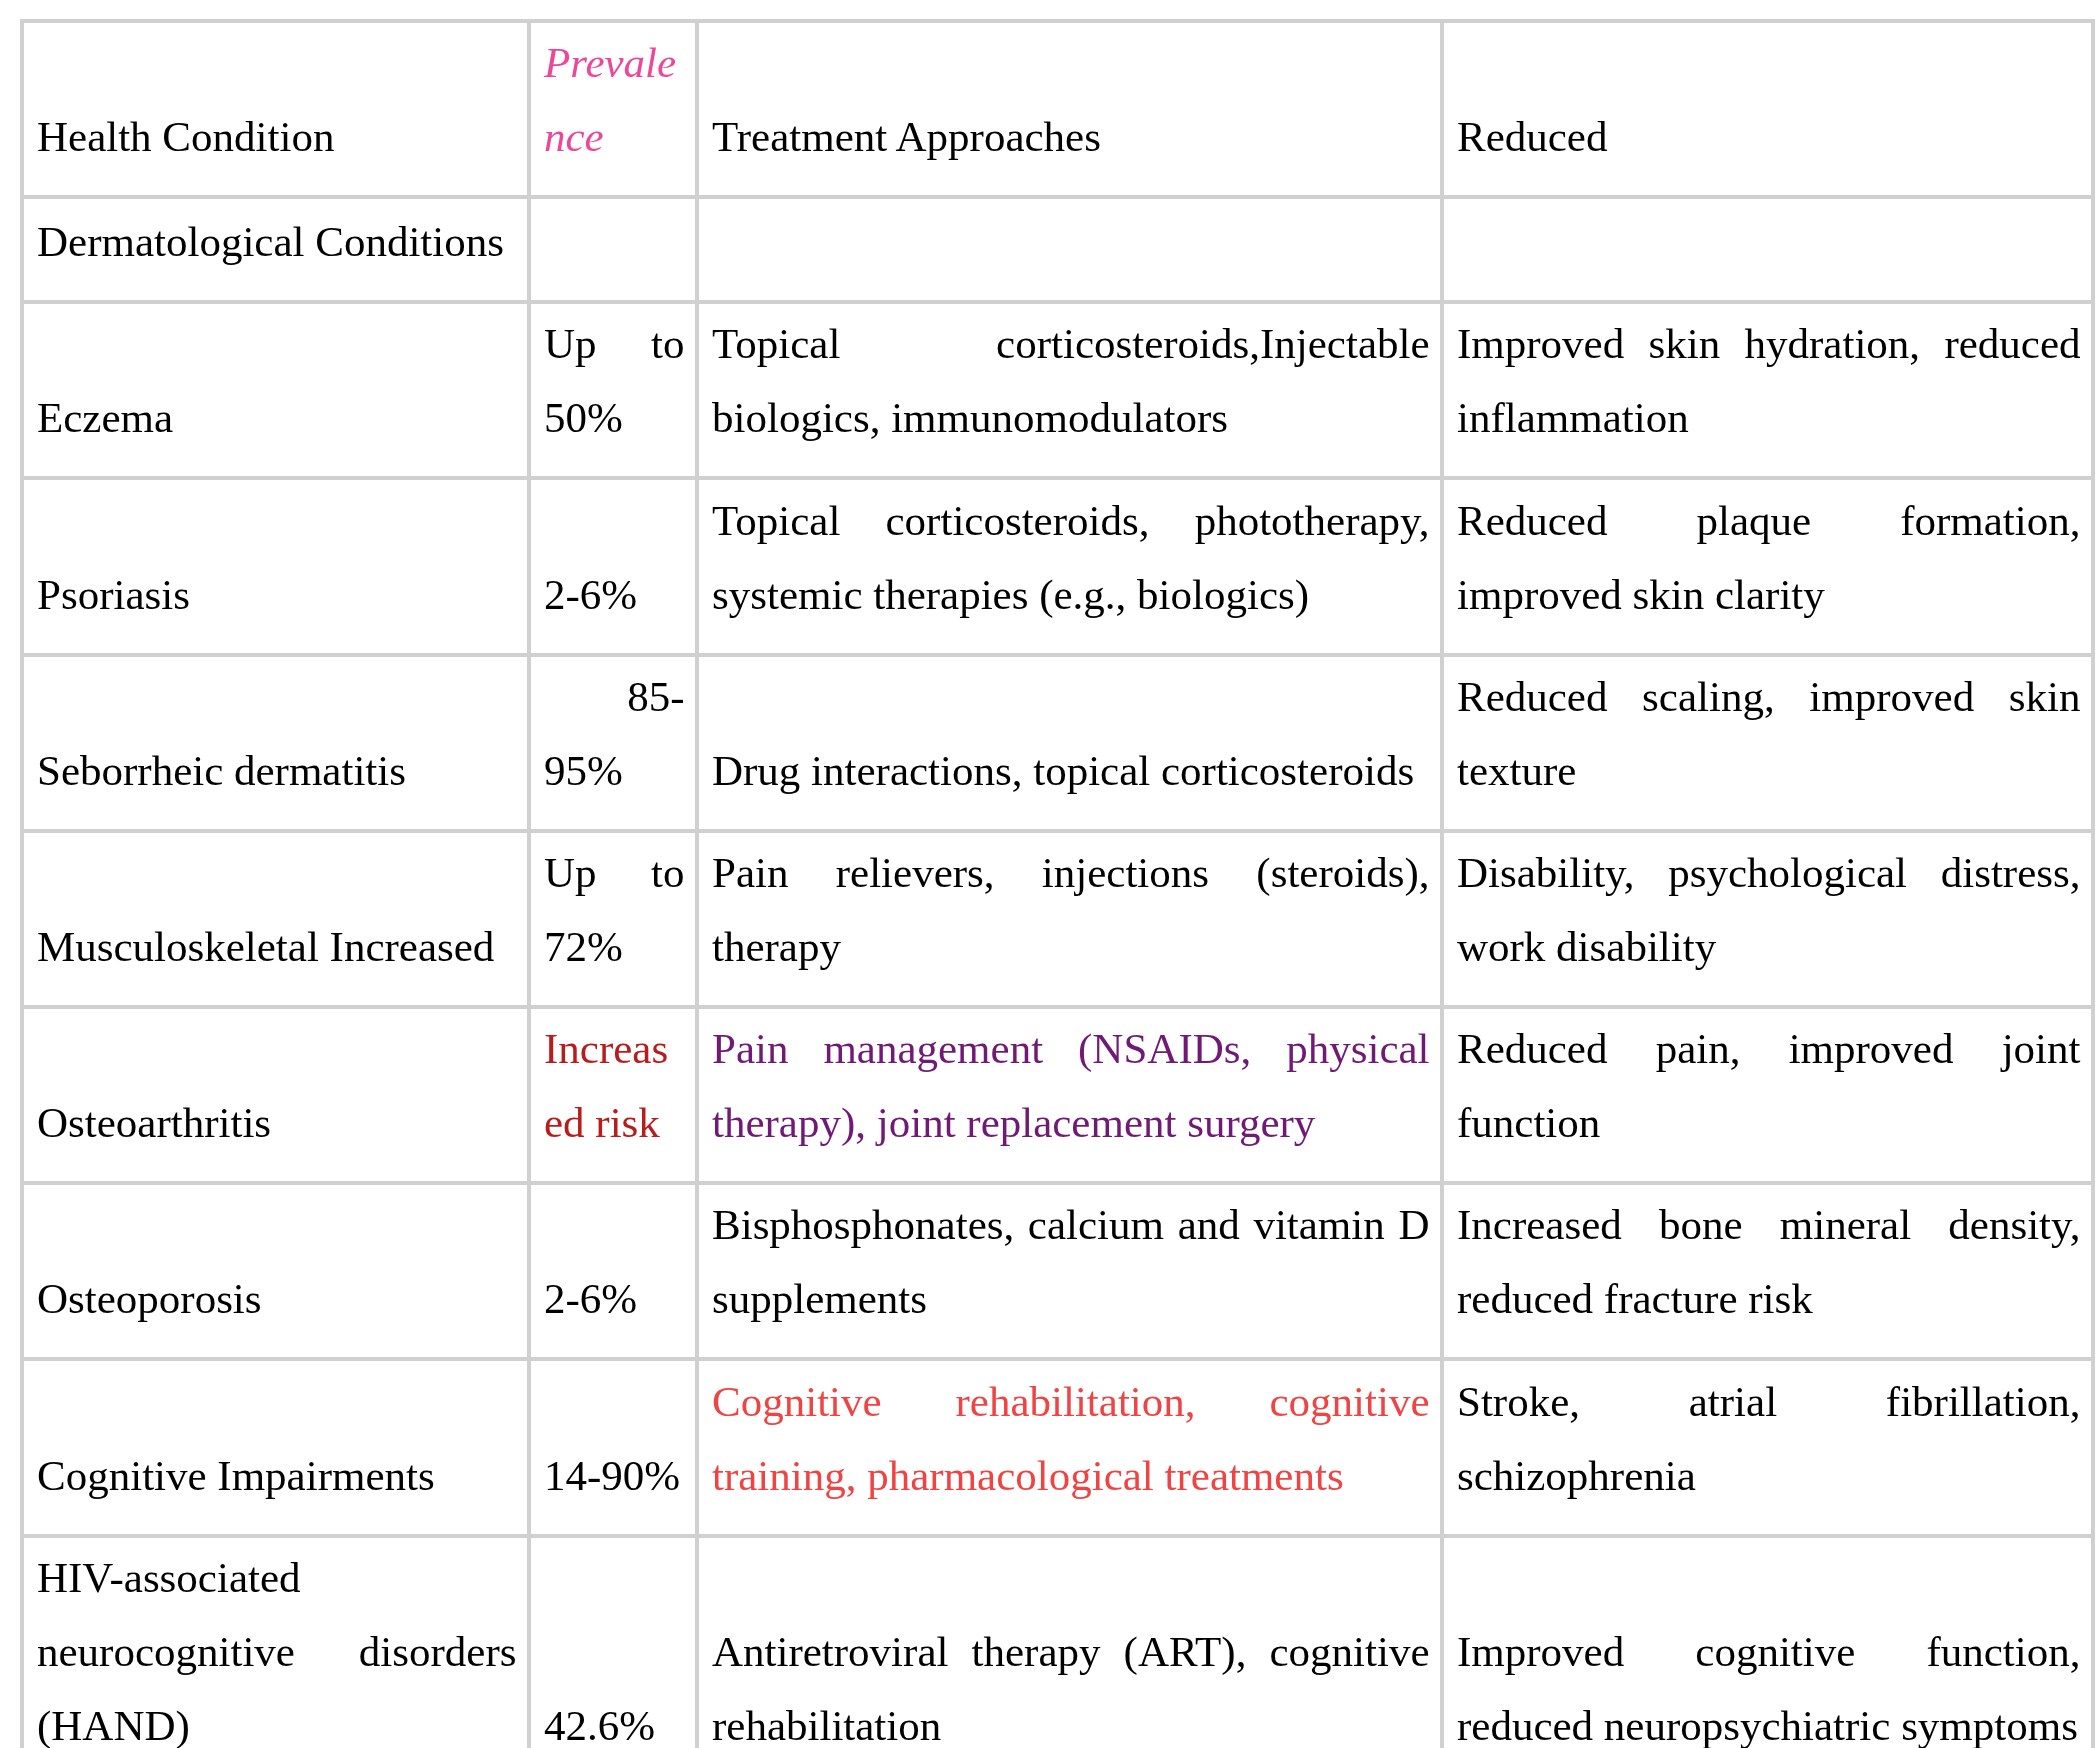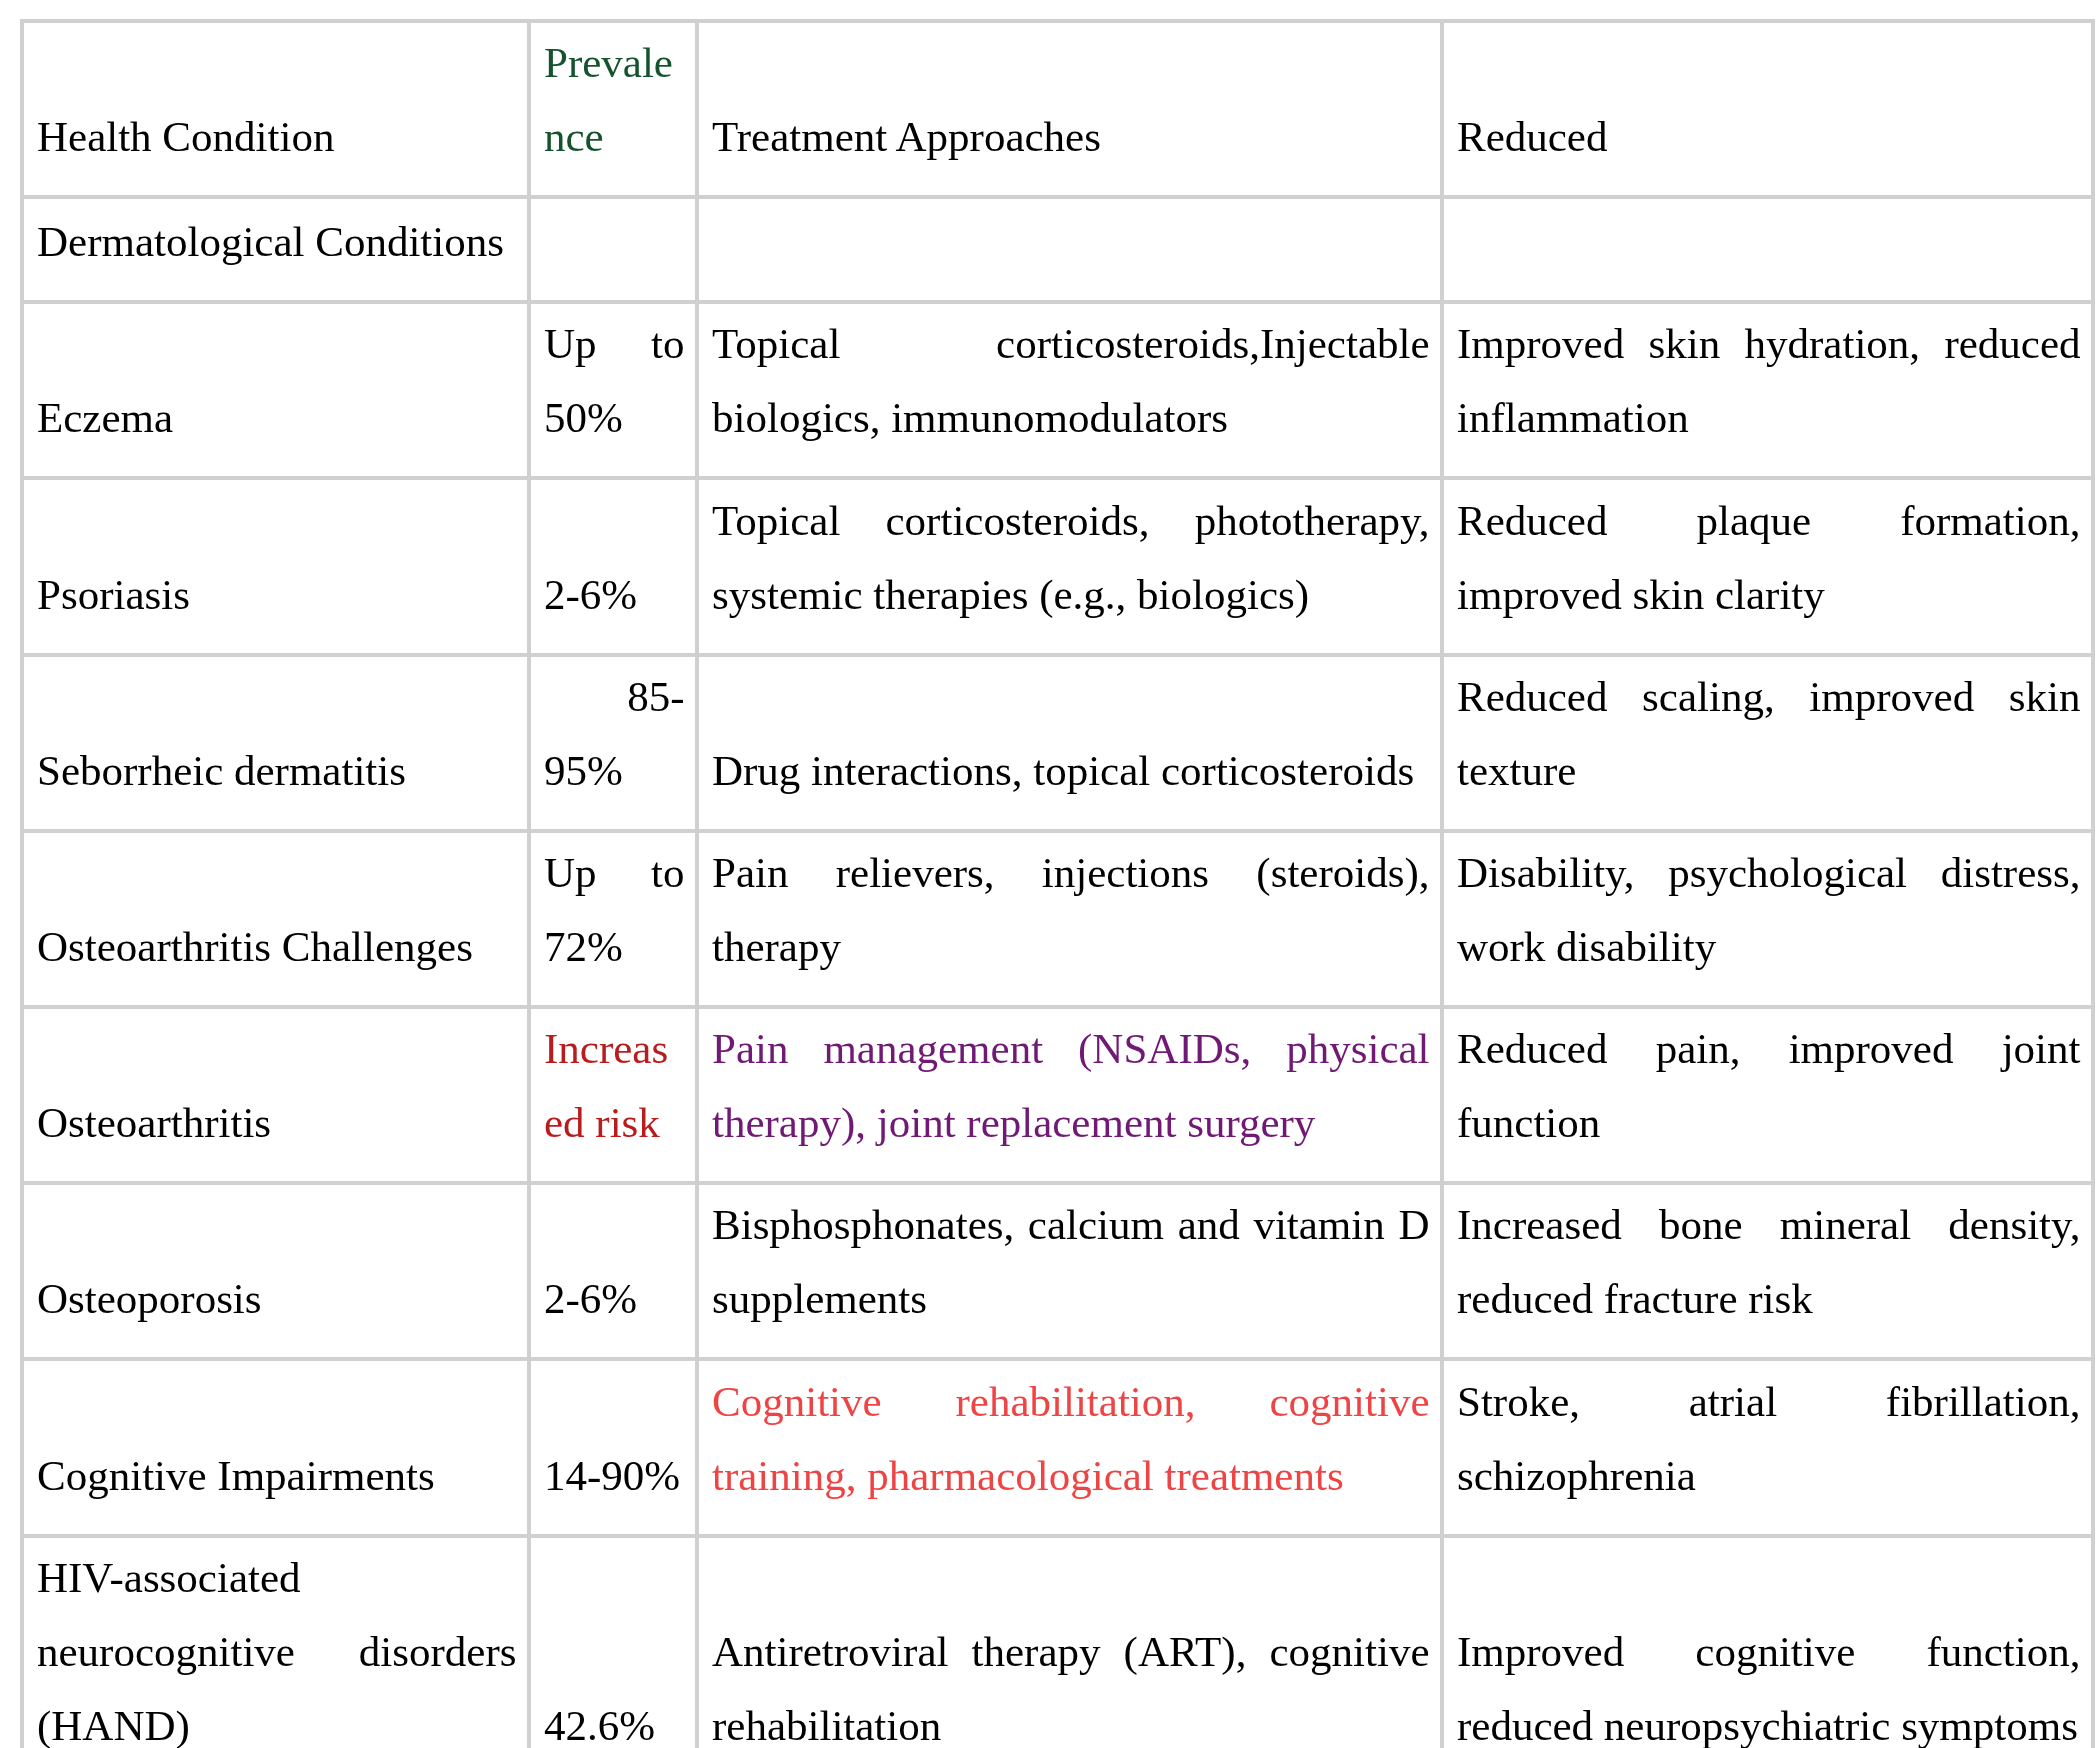--- a/index.html
+++ b/index.html
@@ -47,21 +47,21 @@
   <table class="doc-table" style="border-color: rgb(208, 208, 208); color: rgb(0, 0, 0);">
     <colgroup>
       <col style="width:507px">
       <col style="width:168px">
       <col style="width:745px">
       <col style="width:651px">
     </colgroup>
     <tbody>
       <tr class="r-header">
         <td class="c0" style="border-color: rgb(208, 208, 208); color: rgb(0, 0, 0);">Health Condition</td>
-        <td class="c1 break-word" style="border-color: rgb(208, 208, 208); color: #14532d;">Prevalence</td>
+        <td class="c1 break-word" style="border-color: rgb(208, 208, 208); color: #ec4899; font-style: italic;">Prevalence</td>
         <td class="c2" style="border-color: rgb(208, 208, 208); color: rgb(0, 0, 0);">Treatment Approaches</td>
         <td class="c3" style="border-color: rgb(208, 208, 208); color: rgb(0, 0, 0);">Reduced</td>
       </tr>
 
       <tr class="r-section">
         <td class="c0" style="border-color: rgb(208, 208, 208); color: rgb(0, 0, 0);">Dermatological Conditions</td>
         <td class="c1" style="border-color: rgb(208, 208, 208); color: rgb(0, 0, 0);"></td>
         <td class="c2" style="border-color: rgb(208, 208, 208); color: rgb(0, 0, 0);"></td>
         <td class="c3" style="border-color: rgb(208, 208, 208); color: rgb(0, 0, 0);"></td>
       </tr>
@@ -81,21 +81,21 @@
       </tr>
 
       <tr class="r-std">
         <td class="c0" style="border-color: rgb(208, 208, 208); color: rgb(0, 0, 0);">Seborrheic dermatitis</td>
         <td class="c1 no-justify" style="border-color: rgb(208, 208, 208); color: rgb(0, 0, 0);">&nbsp;85- 95%</td>
         <td class="c2" style="border-color: rgb(208, 208, 208); color: rgb(0, 0, 0);">Drug interactions, topical corticosteroids</td>
         <td class="c3" style="border-color: rgb(208, 208, 208); color: rgb(0, 0, 0);">Reduced scaling, improved skin texture</td>
       </tr>
 
       <tr class="r-std">
-        <td class="c0" style="border-color: rgb(208, 208, 208); color: rgb(0, 0, 0);">Osteoarthritis Challenges</td>
+        <td class="c0" style="border-color: rgb(208, 208, 208); color: rgb(0, 0, 0);">Musculoskeletal Increased</td>
         <td class="c1" style="border-color: rgb(208, 208, 208); color: rgb(0, 0, 0);">Up to 72%</td>
         <td class="c2" style="border-color: rgb(208, 208, 208); color: rgb(0, 0, 0);">Pain relievers, injections (steroids), therapy</td>
         <td class="c3" style="border-color: rgb(208, 208, 208); color: rgb(0, 0, 0);">Disability, psychological distress, work disability</td>
       </tr>
 
       <tr class="r-std">
         <td class="c0" style="border-color: rgb(208, 208, 208); color: rgb(0, 0, 0);">Osteoarthritis</td>
         <td class="c1 break-word" style="border-color: rgb(208, 208, 208); color: #b91c1c;">Increased risk</td>
         <td class="c2" style="border-color: rgb(208, 208, 208); color: #701a75;">Pain management (NSAIDs, physical therapy), joint replacement surgery</td>
         <td class="c3" style="border-color: rgb(208, 208, 208); color: #000000;">Reduced pain, improved joint function</td>

